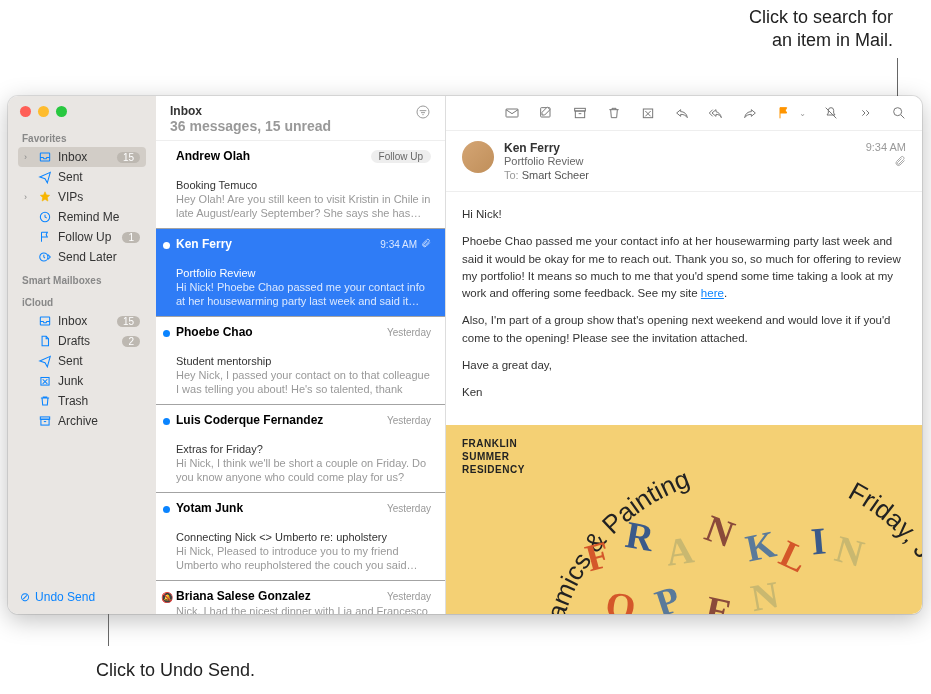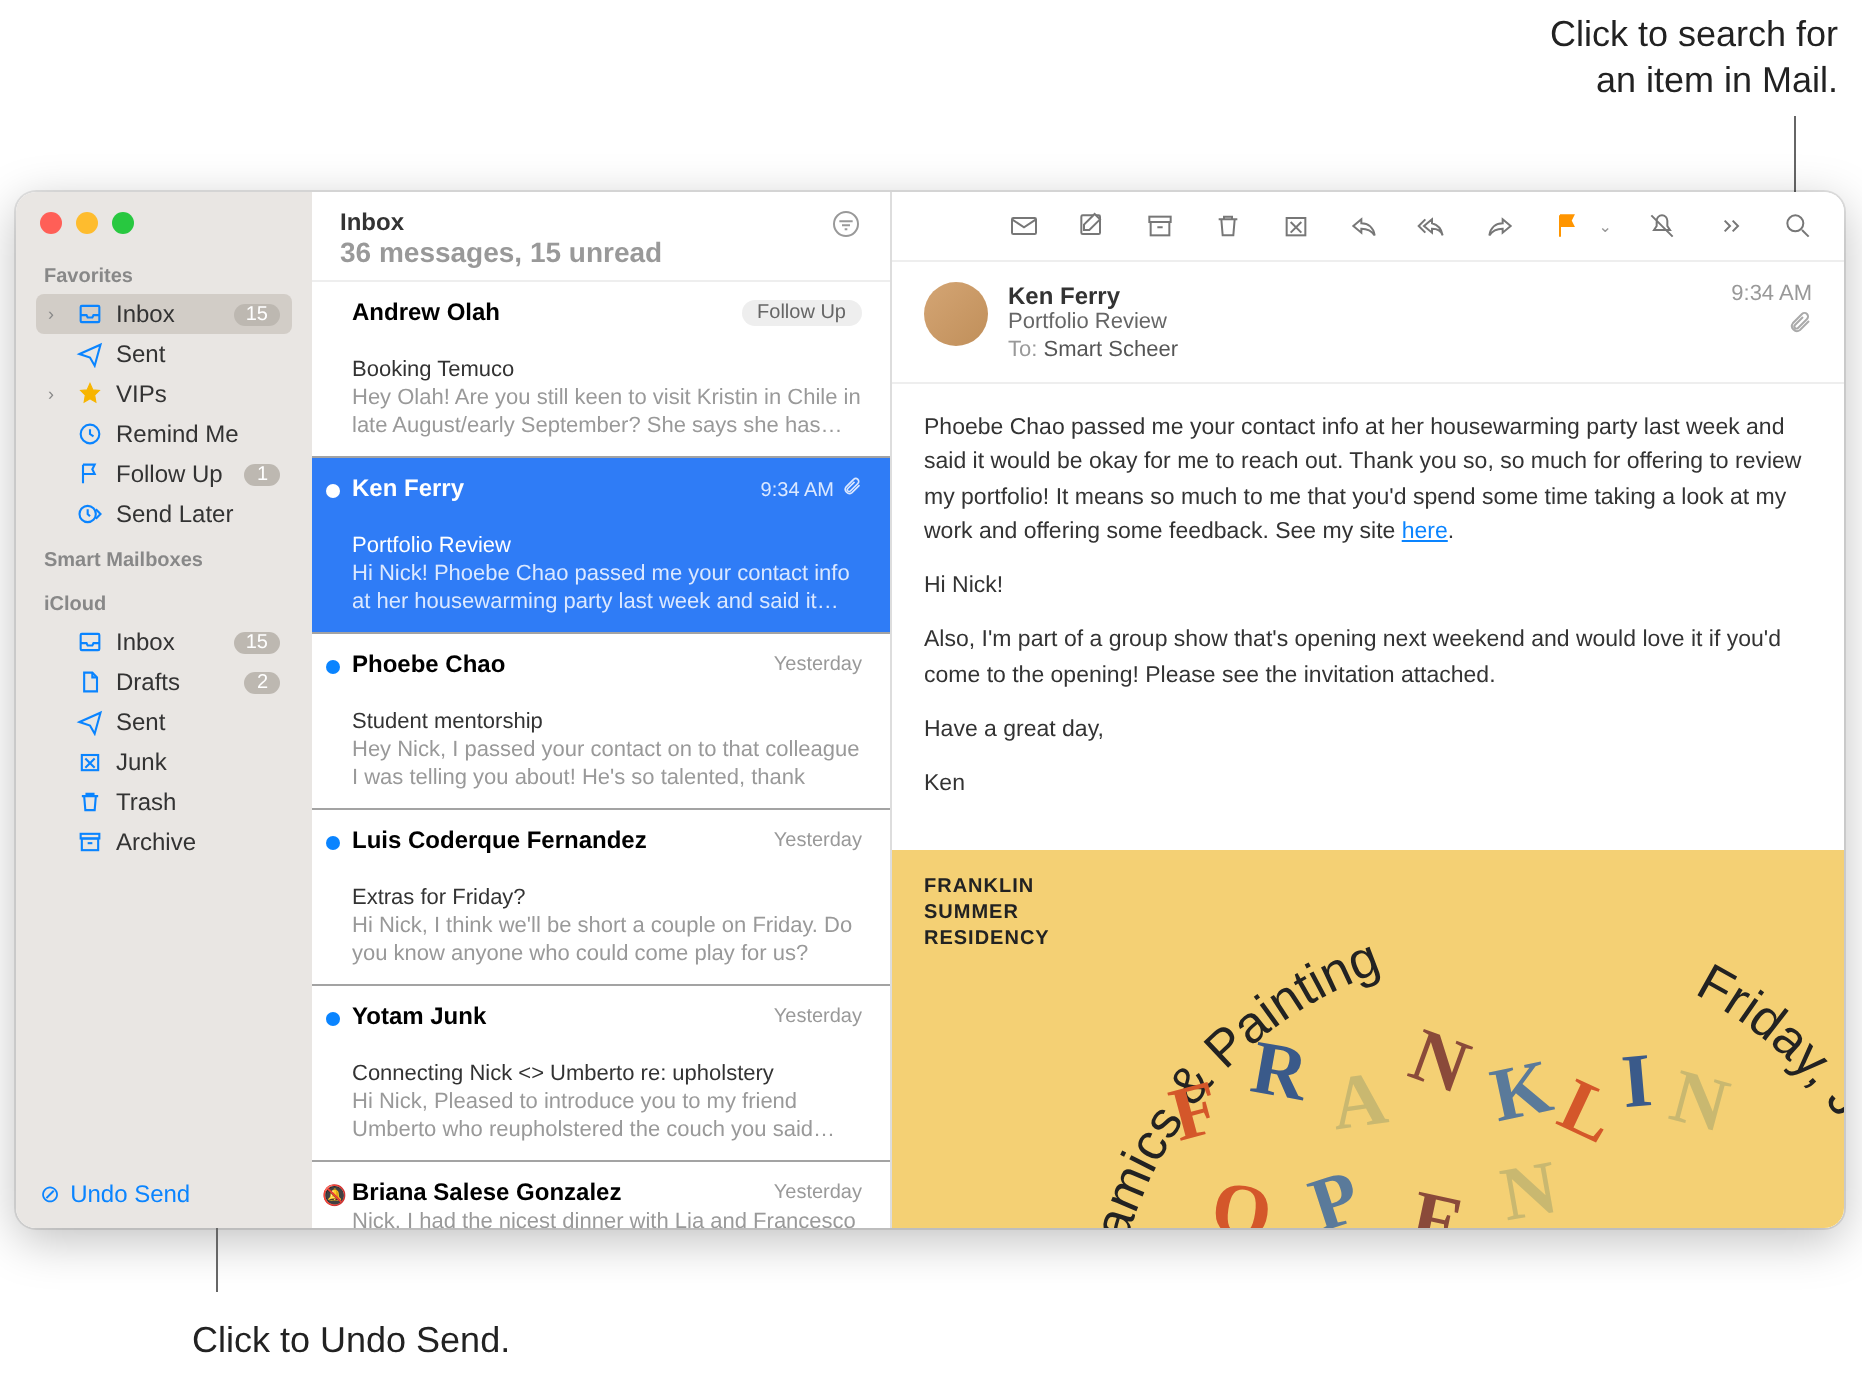--- a/index.html
+++ b/index.html
@@ -1,19 +1,19 @@
 <!DOCTYPE html>
 <html><head>
 <meta charset="utf-8">
 <style>
 * { margin: 0; padding: 0; box-sizing: border-box; font-family: -apple-system, BlinkMacSystemFont, "Helvetica Neue", sans-serif; }
 body { background: #fff; width: 931px; height: 694px; position: relative; }
 
 .annotation { position: absolute; font-size: 18px; color: #222; text-align: right; line-height: 1.3; }
-.annotation-top { top: 6px; right: 12px; }
+.annotation-top { top: 6px; right: 38px; }
 .annotation-bottom { bottom: 12px; left: 80px; text-align: left; margin-left: 16px; }
 .callout-line { position: absolute; background: #666; }
 .callout-top { top: 58px; right: 33px; width: 1px; height: 40px; }
 .callout-bottom { bottom: 48px; left: 108px; width: 1px; height: 32px; }
 
 .window { position: absolute; top: 96px; left: 8px; width: 914px; height: 518px; border-radius: 10px; box-shadow: 0 6px 24px rgba(0,0,0,0.25), 0 0 0 1px rgba(0,0,0,0.1); overflow: hidden; display: flex; background: #fff; }
 
 .sidebar { width: 148px; background: #e9e6e3; display: flex; flex-direction: column; font-size: 12px; color: #444; }
 .traffic { display: flex; gap: 7px; padding: 10px 12px 8px; }
 .dot { width: 11px; height: 11px; border-radius: 50%; }
@@ -395,24 +395,24 @@
         <div class="mh-date">9:34 AM</div>
         <div class="mh-attach">
           <svg width="12" height="12" viewBox="0 0 24 24" fill="none" stroke="#aaa" stroke-width="2">
               <path d="M21 11l-9 9a5 5 0 01-7-7l9-9a3.5 3.5 0 015 5l-9 9a2 2 0 01-3-3l8-8"></path>
             </svg>
         </div>
       </div>
     </div>
 
     <div class="mailbody">
+      <p>Hi Nick!</p>
       <p>
         <span>Phoebe Chao passed me your contact info at her housewarming party last week and said it would be okay for me to reach out. Thank you so, so much for offering to review my portfolio! It means so much to me that you'd spend some time taking a look at my work and offering some feedback. See my site </span><a href="#">here</a><span>.</span>
       </p>
-      <p>Hi Nick!</p>
       <p>Also, I'm part of a group show that's opening next weekend and would love it if you'd come to the opening! Please see the invitation attached.</p>
       <p>Have a great day,</p>
       <p>Ken</p>
     </div>
 
     <div class="attachment">
       <div class="att-text">
         <div>FRANKLIN</div>
         <div>SUMMER</div>
         <div>RESIDENCY</div>

